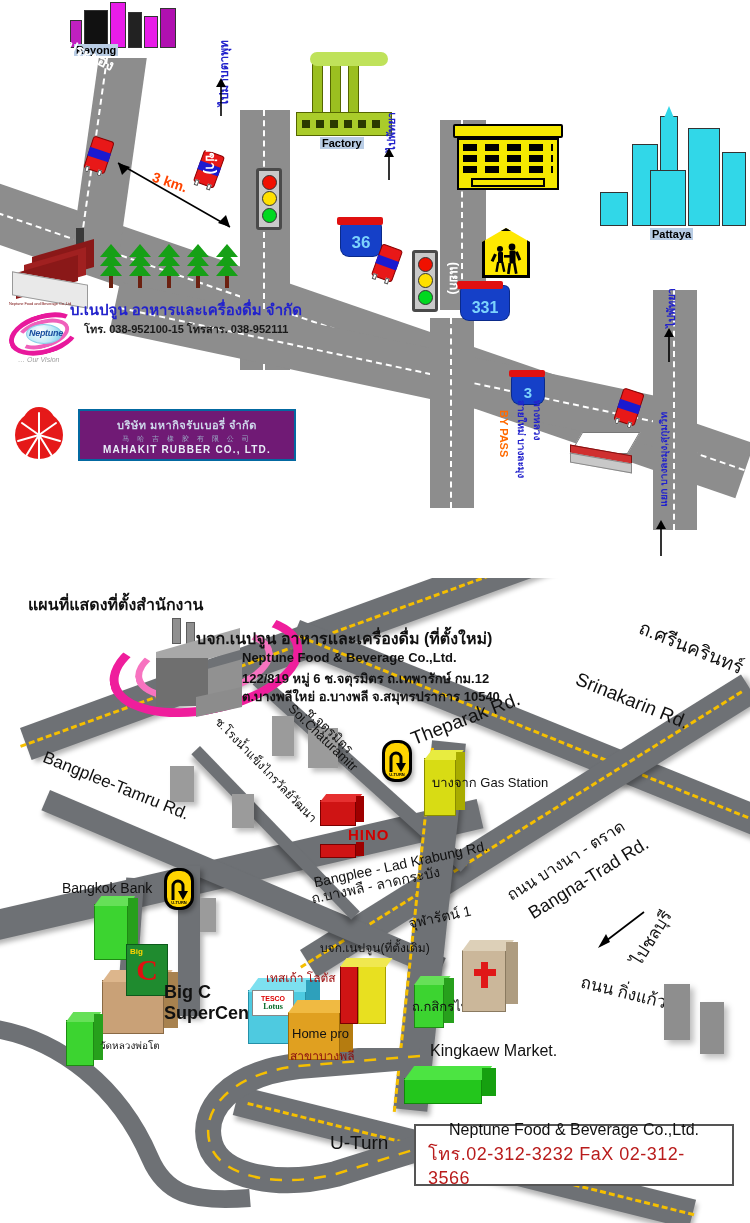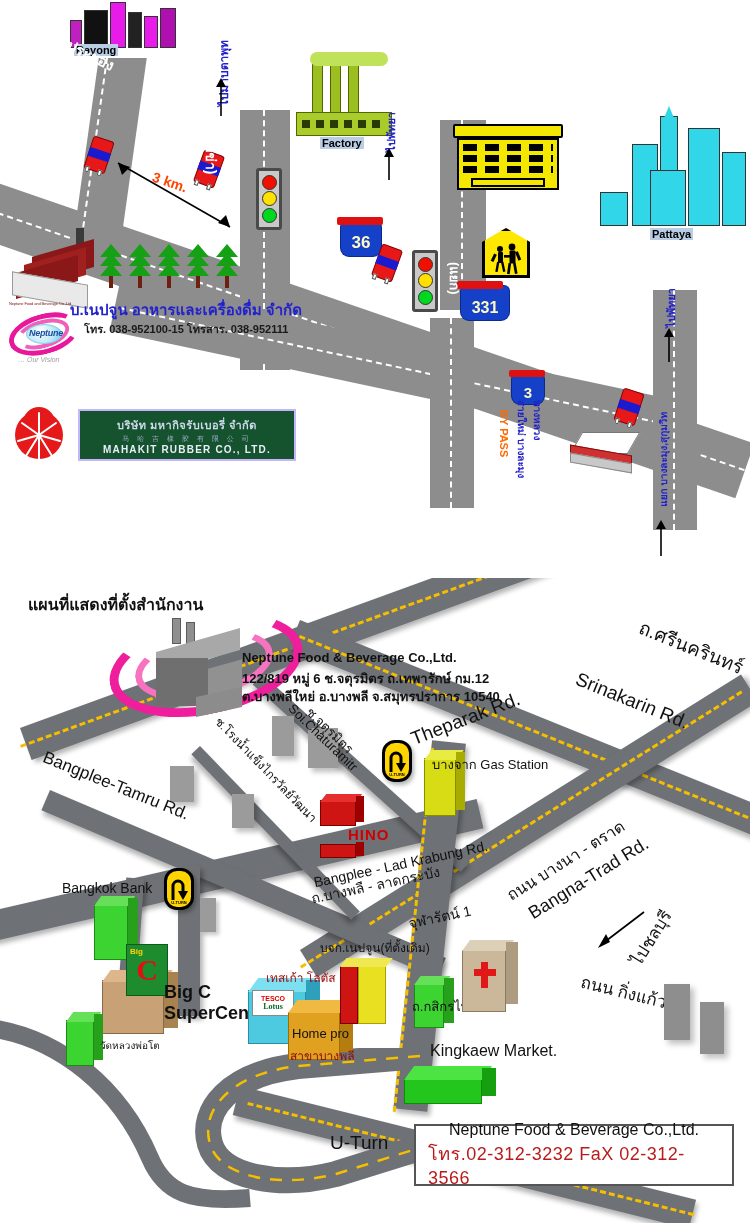--- a/index.html
+++ b/index.html
@@ -64,21 +64,21 @@
   .tl .r { background: #f01000; }
   .tl .y { background: #ffe000; }
   .tl .g { background: #00d820; }
 
   
   .shield {
     position: absolute;
     width: 40px; height: 34px;
     background: #1540c8;
     border-radius: 5px 5px 8px 8px;
-    color: #fef9c3;
+    color: #7dd3fc;
     font-weight: bold;
     font-size: 17px;
     display: flex; align-items: flex-end; justify-content: center;
     padding-bottom: 3px;
     font-family: "Liberation Sans", sans-serif;
     box-shadow: 0 0 0 1px #0b2a8a;
   }
   .shield::before {
     content: "";
     position: absolute;
@@ -175,22 +175,22 @@
     line-height: 18px;
     white-space: nowrap;
   }
 
   
   #mahakit { position:absolute; left: 8px; top: 405px; }
   .mk-flower { position: absolute; left: 0; top: 0; width: 62px; height: 62px; }
   .mk-plate {
     position: absolute; left: 70px; top: 4px;
     width: 218px; height: 52px;
-    background: #14532d;
-    border: 2px solid #c4b5fd;
+    background: #701a75;
+    border: 2px solid #0369a1;
     display:flex; flex-direction:column;
     align-items:center; justify-content:center;
   }
   .mk-th { font-size: 11px; font-weight:bold; color:#cfd8ec; letter-spacing:0.5px; }
   .mk-cn { font-size: 7px; color:#9aa8c4; letter-spacing: 3px; }
   .mk-en { font-size: 10px; font-weight:bold; color:#e8eef8; letter-spacing:1.2px; }
 
   
   #bottom-map {
     position: absolute; left: 0; top: 578px;
@@ -592,20 +592,21 @@
 
     <div class="abs" style="left:150px; top:40px; width:140px; height:100px;">
       <div class="abs" style="left:22px; top:0px; width:9px; height:26px; background:#8f8f8f; border:1px solid #5c5c5c;"></div>
       <div class="abs" style="left:36px; top:4px; width:9px; height:24px; background:#8f8f8f; border:1px solid #5c5c5c;"></div>
       <div class="abs" style="left:6px; top:22px; width:84px; height:22px; background:#a8a8a8; transform: skewY(-16deg);"></div>
       <div class="abs" style="left:6px; top:40px; width:52px; height:48px; background:#6f6f6f;"></div>
       <div class="abs" style="left:58px; top:46px; width:34px; height:42px; background:#919191; transform: skewY(-16deg);"></div>
       <div class="abs" style="left:46px; top:74px; width:46px; height:20px; background:#8c8c8c; transform: skewY(-12deg);"></div>
     </div>
 
+    <div class="maplbl bold" style="left:196px; top:48px; font-size:16px;">บจก.เนปจูน อาหารและเครื่องดื่ม (ที่ตั้งใหม่)</div>
     <div class="maplbl bold" style="left:242px; top:72px; font-size:13px;">Neptune Food &amp; Beverage Co.,Ltd.</div>
     <div class="maplbl bold" style="left:242px; top:90px; font-size:13px;">122/819 หมู่ 6 ช.จตุรมิตร ถ.เทพารักษ์ กม.12</div>
     <div class="maplbl bold" style="left:242px; top:108px; font-size:13px;">ต.บางพลีใหย่ อ.บางพลี จ.สมุทรปราการ 10540</div>
 
     <div class="abs" style="left:272px; top:138px; width:22px; height:40px; background:#9b9b9b; box-shadow: 4px 4px 5px rgba(0,0,0,0.25);"></div>
     <div class="abs" style="left:308px; top:150px; width:30px; height:40px; background:#9b9b9b; box-shadow: 4px 4px 5px rgba(0,0,0,0.25);"></div>
     <div class="abs" style="left:170px; top:188px; width:24px; height:36px; background:#9b9b9b; box-shadow: 4px 4px 5px rgba(0,0,0,0.25);"></div>
     <div class="abs" style="left:232px; top:216px; width:22px; height:34px; background:#9b9b9b; box-shadow: 4px 4px 5px rgba(0,0,0,0.25);"></div>
 
     <div class="maplbl big" style="left:408px; top:130px; transform: rotate(-21deg); font-size:19px;">Theparak Rd.</div>
@@ -648,21 +649,21 @@
         <polygon points="14,24 9,15 19,15" fill="#000"></polygon>
       </svg>
       <div class="uturn-txt">U-TURN</div>
     </div>
 
     <div class="abs" style="left:424px; top:172px; width:40px; height:66px;">
       <div class="abs" style="left:0; top:8px; width:32px; height:58px; background:#d8dc14; border:1px solid #8a8c00;"></div>
       <div class="abs" style="left:0; top:0px; width:32px; height:10px; background:#e8ec40; transform: skewX(-38deg); transform-origin: 0 100%;"></div>
       <div class="abs" style="left:32px; top:2px; width:9px; height:58px; background:#a8ac00;"></div>
     </div>
-    <div class="maplbl" style="left:432px; top:176px; font-size:13px;">บางจาก Gas Station</div>
+    <div class="maplbl" style="left:432px; top:194px; font-size:13px;">บางจาก Gas Station</div>
 
     <div class="abs" style="left:320px; top:794px; width:0; height:0;"></div>
     <div class="abs" style="left:320px; top:216px; width:44px; height:64px;">
       <div class="abs" style="left:0; top:6px; width:36px; height:26px; background:#cf1414; border:1px solid #7a0000;"></div>
       <div class="abs" style="left:0; top:0px; width:36px; height:8px; background:#e63030; transform: skewX(-38deg); transform-origin:0 100%;"></div>
       <div class="abs" style="left:36px; top:2px; width:8px; height:26px; background:#9e0000;"></div>
       <div class="abs" style="left:0; top:50px; width:36px; height:14px; background:#cf1414; border:1px solid #7a0000;"></div>
       <div class="abs" style="left:36px; top:48px; width:8px; height:14px; background:#9e0000;"></div>
     </div>
     <div class="hino" style="left:348px; top:248px;">HINO</div>

